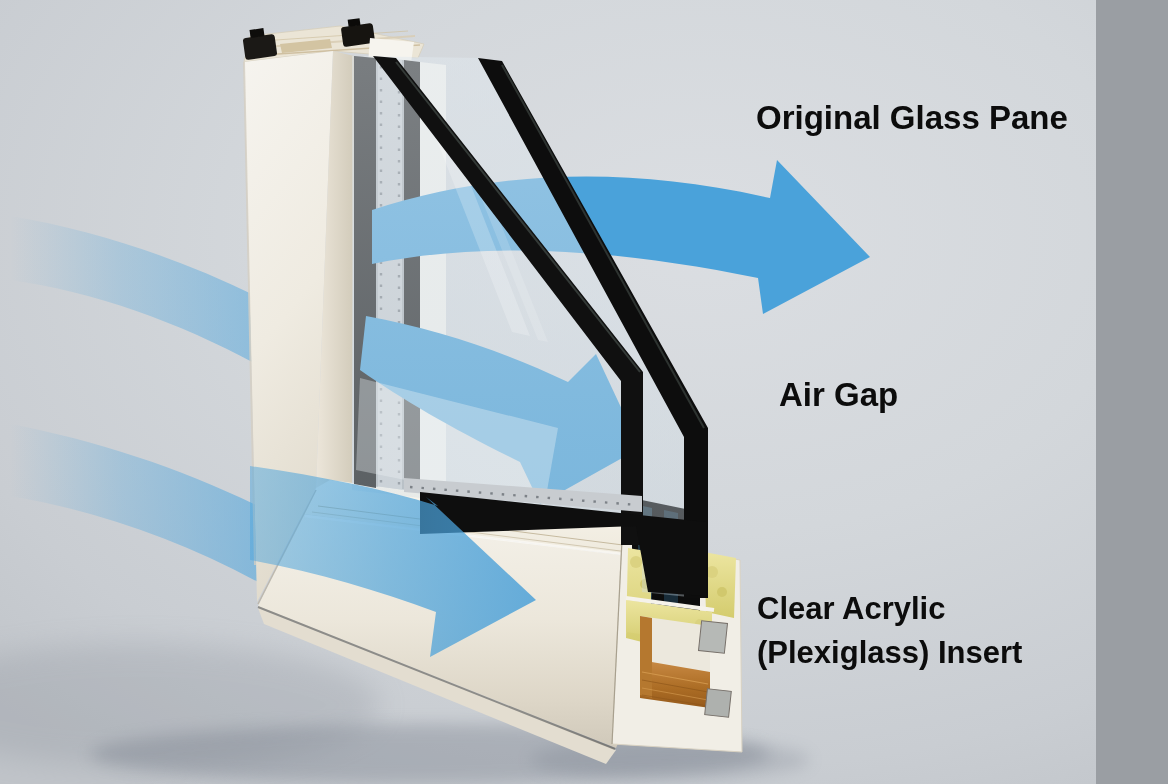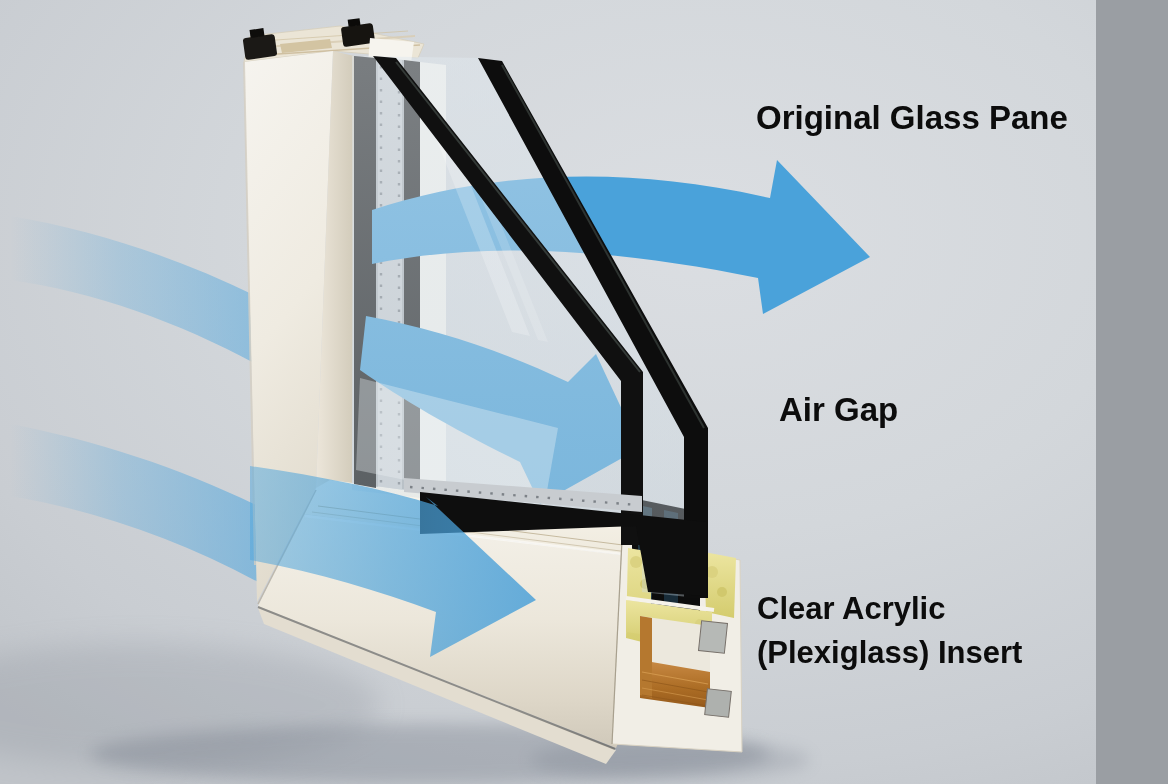--- a/index.html
+++ b/index.html
@@ -8,21 +8,21 @@
     font-family:"Liberation Sans",sans-serif;
     background:#22c55e;
   }
   .stage svg{position:absolute;left:0;top:0;}
   .anno{
     position:absolute;color:#0c0c0c;font-weight:700;
     font-family:"Liberation Sans",sans-serif;
     -webkit-font-smoothing:antialiased;
   }
   .anno.l1{left:756px;top:99px;font-size:33px;white-space:nowrap;}
-  .anno.l2{left:779px;top:391px;font-size:33px;white-space:nowrap;}
+  .anno.l2{left:779px;top:376px;font-size:33px;white-space:nowrap;}
   .anno.l3{left:757px;top:587px;font-size:31px;width:336px;line-height:44px;}
 </style>
 </head>
 <body>
 
 <div class="stage">
 <svg width="1168" height="784" viewBox="0 0 1168 784">
   <defs>
     <radialGradient id="rBg" cx="0.60" cy="0.30" r="0.85">
       <stop offset="0" stop-color="#dbdee2"></stop>

